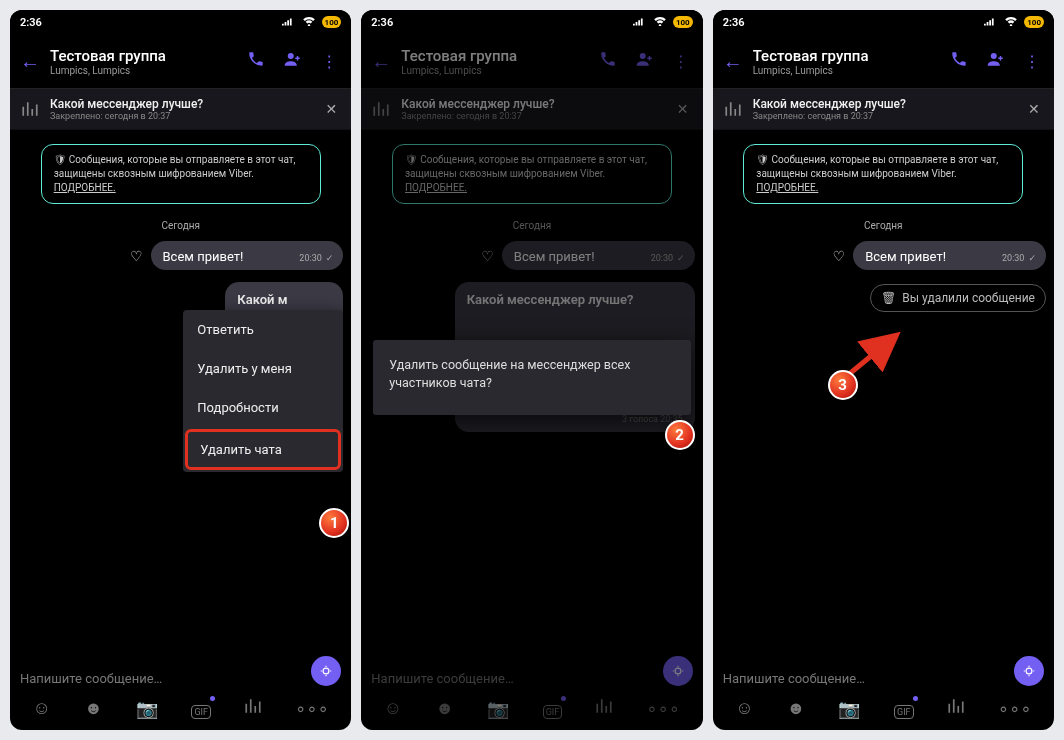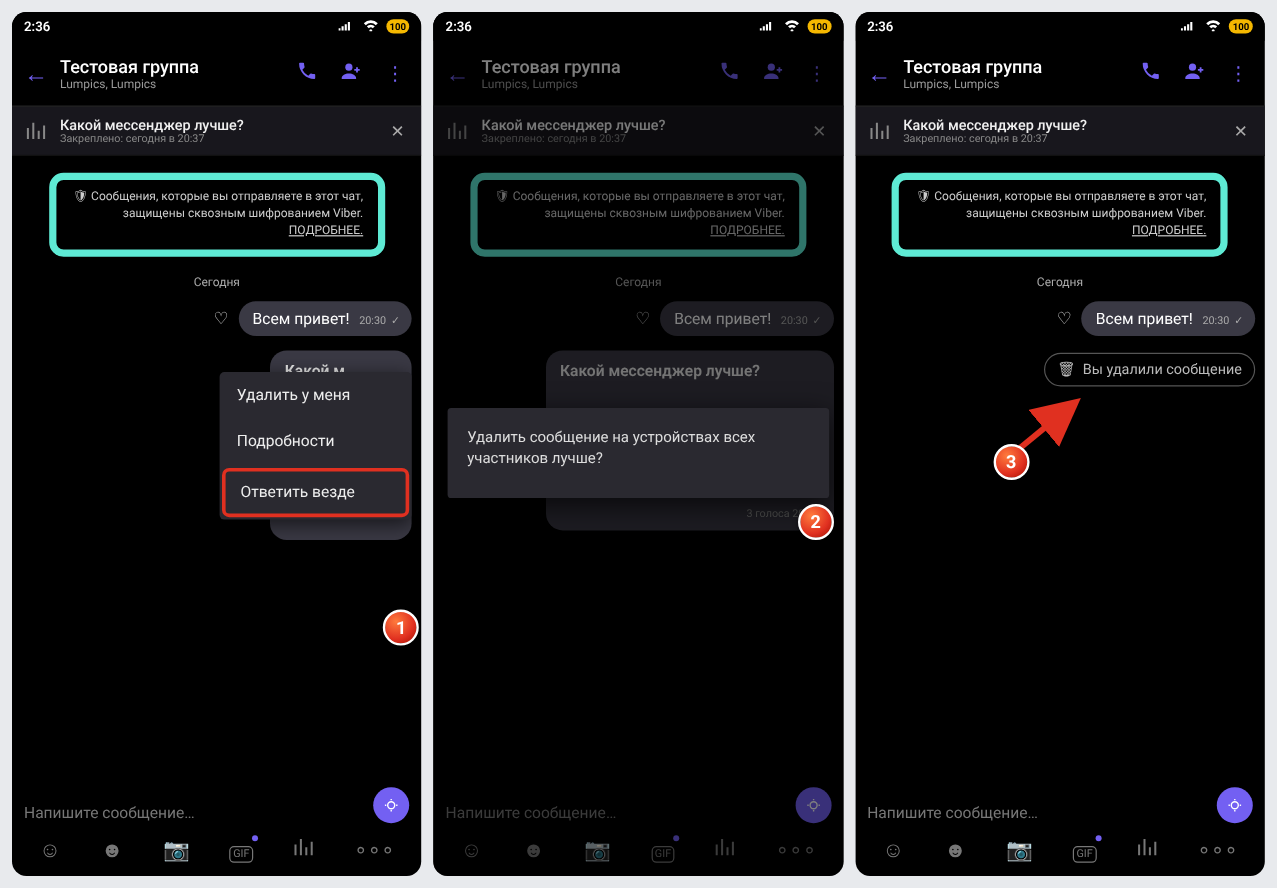--- a/index.html
+++ b/index.html
@@ -69,43 +69,43 @@
   .close-x { color:#aaa; font-size:14px; width:20px; text-align:center; }
   .chat-area {
     flex:1;
     overflow:hidden;
     padding:10px 8px 0 8px;
     display:flex; flex-direction:column;
     position:relative;
   }
   .enc-banner {
     align-self:center;
-    border:6px solid #5eead4;
+    border:1px solid #5eead4;
     border-radius:12px;
     padding:8px 12px;
     font-size:10px;
     color:#ccc;
-    text-align:right;
+    text-align:left;
     max-width:280px;
     line-height:1.4;
     margin:4px 0 12px;
   }
   .enc-banner .more { text-decoration: underline; }
   .date-sep { text-align:center; font-size:10px; color:#aaa; margin:4px 0 10px; }
   .msg-row { display:flex; justify-content:flex-end; align-items:center; gap:8px; margin-bottom:6px; }
   .heart { color:#ccc; font-size:14px; }
   .bubble {
     background:#3a3944;
     border-radius:16px;
     padding:8px 10px 6px 12px;
     display:flex; align-items:baseline; gap:8px;
     font-size:13px;
   }
   .bubble .bt { color:#fff; }
-  .bubble .tm { font-size:9px; color:#aaa; }
+  .bubble .tm { font-size:9px; color:#aaa;margin-left:48px; }
   .bubble .ck { font-size:9px; color:#aaa; margin-left:-4px; }
   .deleted-bubble {
     align-self:flex-end;
     border:1px solid #555;
     border-radius:16px;
     padding:6px 10px;
     font-size:12px;
     color:#bbb;
     display:flex; align-items:center; gap:6px;
     margin-top:8px;
@@ -302,23 +302,24 @@
           </div>
         <div class="poll-bar">
             <div class="poll-fill" style="width:33%"></div>
           </div>
         <div class="poll-pct">33%</div>
       </div>
     </div>
   </div>
 
   <div class="context-menu">
+    <div class="menu-item">Ответить</div>
     <div class="menu-item">Удалить у меня</div>
     <div class="menu-item">Подробности</div>
-    <div class="menu-item highlight">Ответить везде</div>
+    <div class="menu-item highlight">Удалить чата</div>
   </div>
 
   <div class="input-bar">
     <div class="compose-ph"><span>Напишите сообщение…</span></div>
     <div class="send-btn">
       <svg width="14" height="14" viewBox="0 0 24 24" fill="none" stroke="#fff" stroke-width="2">
           <circle cx="12" cy="12" r="5"></circle>
           <path d="M12 3v2M12 19v2M3 12h2M19 12h2"></path>
         </svg>
     </div>
@@ -415,21 +416,21 @@
         <div class="poll-bar">
             <div class="poll-fill" style="width:33%"></div>
           </div>
         <div class="poll-pct">33%</div>
       </div>
       <div class="poll-footer">3 голоса  20:35</div>
     </div>
   </div>
 
   <div class="dialog">
-    <div class="dialog-text">Удалить сообщение на устройствах всех участников лучше?</div>
+    <div class="dialog-text">Удалить сообщение на мессенджер всех участников чата?</div>
   </div>
 
   <div class="input-bar">
     <div class="compose-ph"><span>Напишите сообщение…</span></div>
     <div class="send-btn">
         <svg width="14" height="14" viewBox="0 0 24 24" fill="none" stroke="#fff" stroke-width="2">
           <circle cx="12" cy="12" r="5"></circle>
           <path d="M12 3v2M12 19v2M3 12h2M19 12h2"></path>
         </svg>
       </div>

